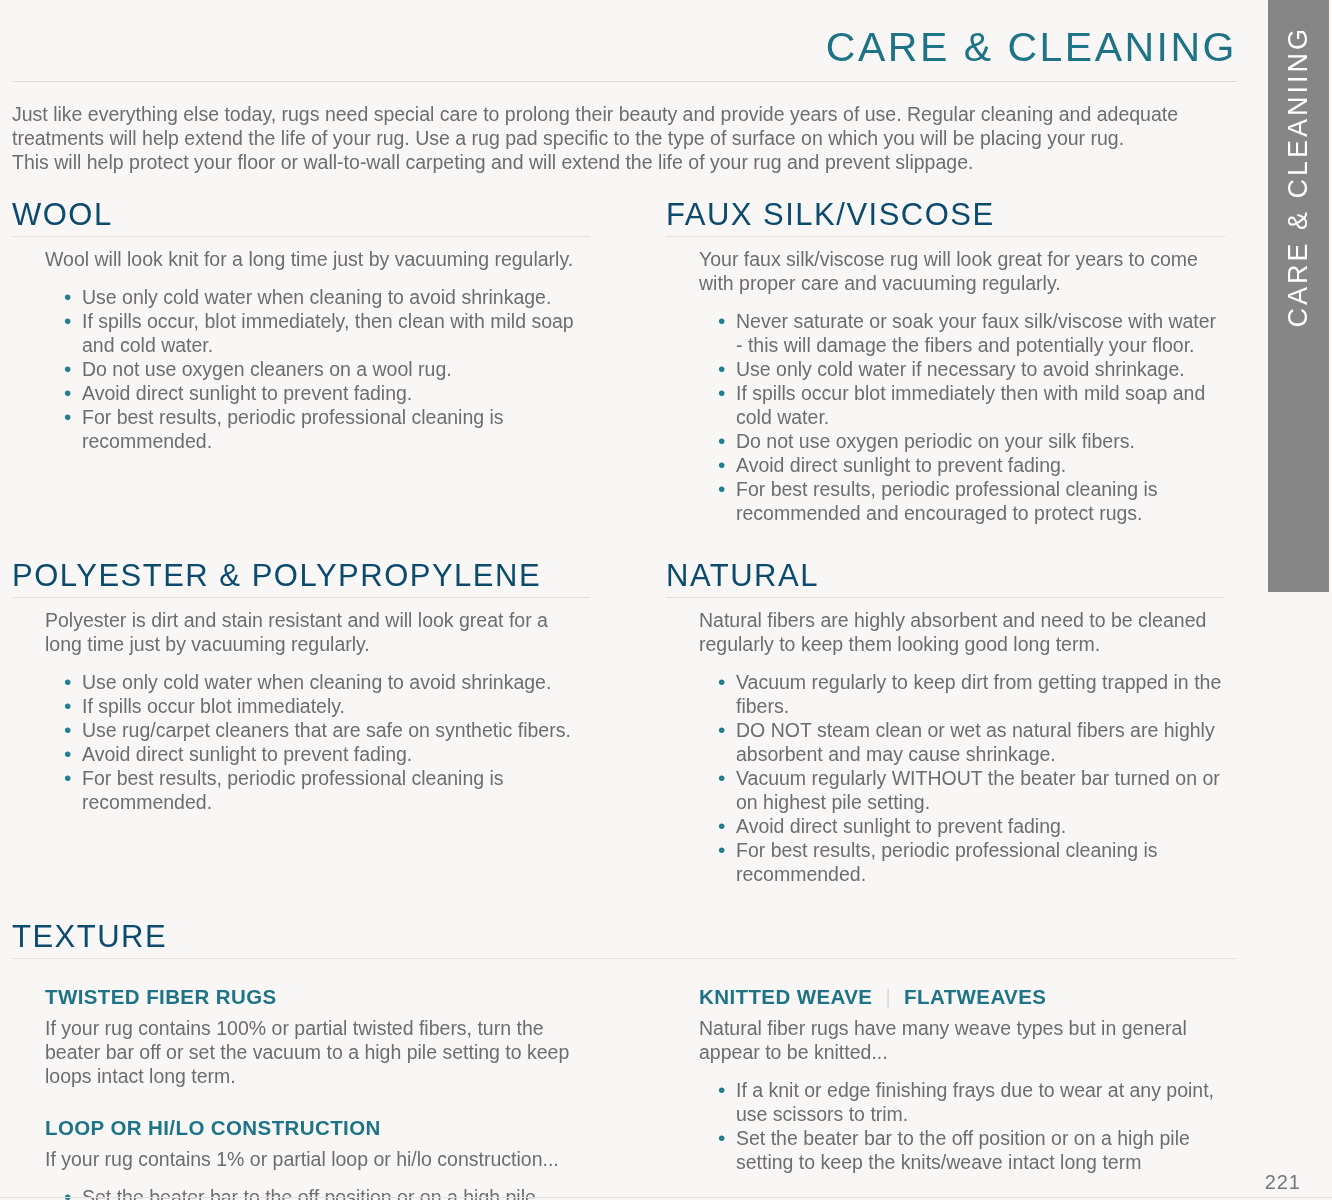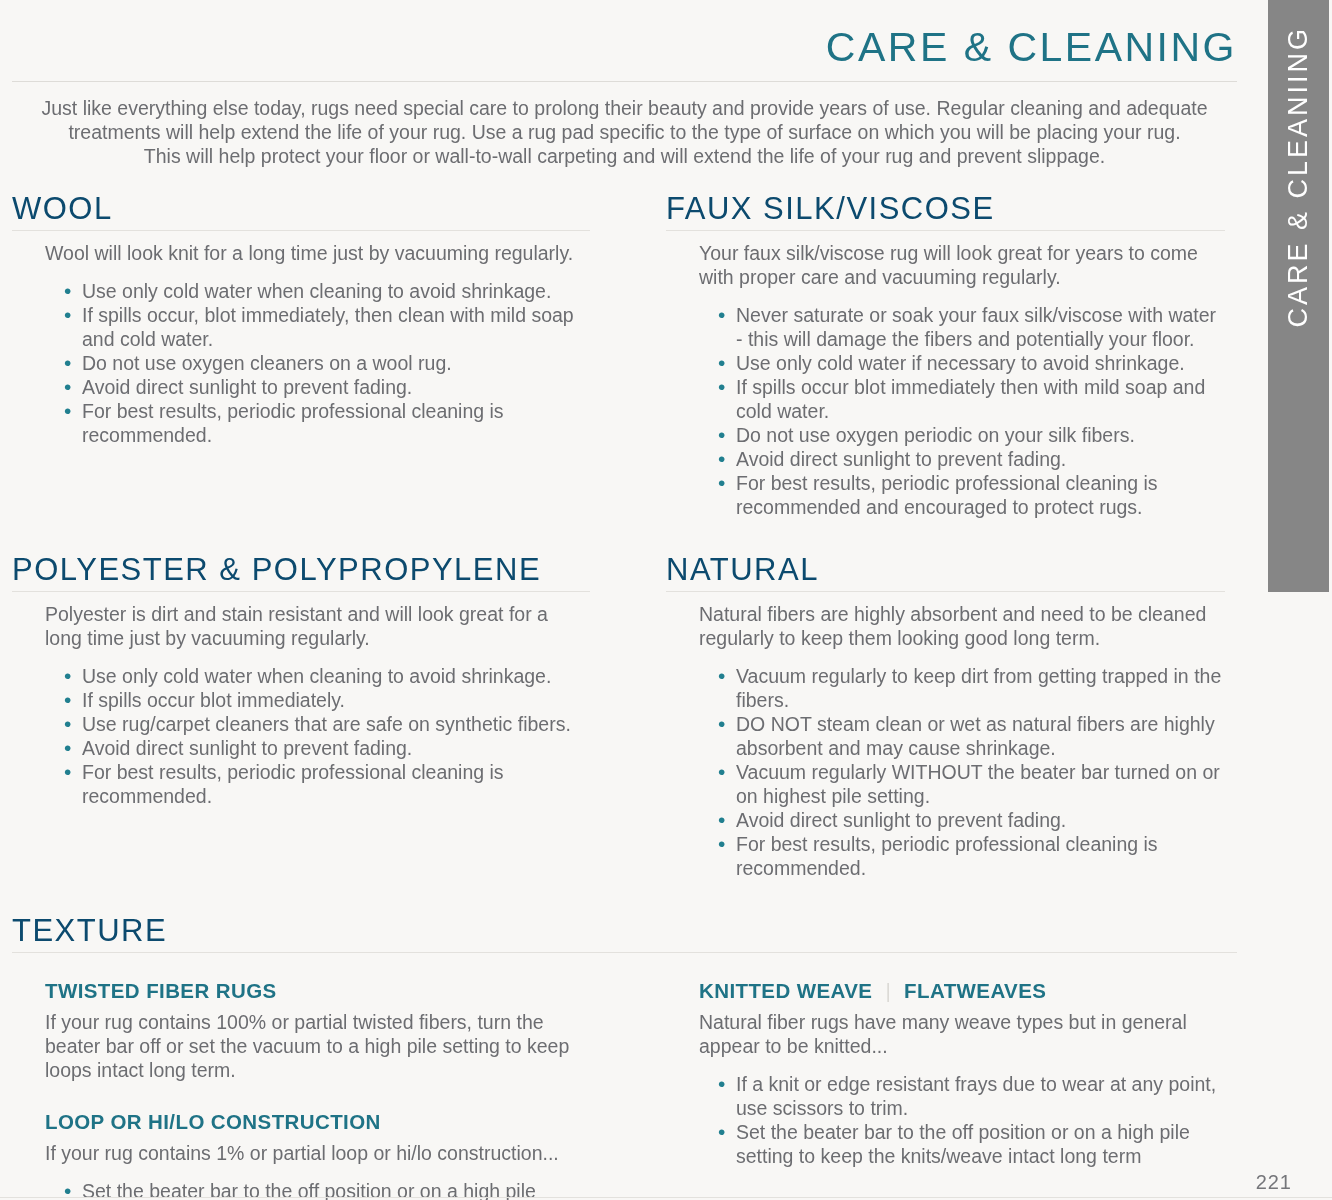--- a/index.html
+++ b/index.html
@@ -9,21 +9,21 @@
     font-family:"Liberation Sans", sans-serif;
     color:#6c6d71;
   }
   .content{position:absolute;left:12px;top:0;width:1225px;}
   h1.page-title{
     margin:26px 0 12px 0;text-align:right;
     font-size:41px;font-weight:300;letter-spacing:2.5px;
     color:#1f7386;line-height:1.05;
   }
   .rule{border:0;border-top:1px solid #dedcd8;margin:7px 0 0 0;}
-  .intro{margin-top:14px;font-size:19.5px;line-height:24px;text-align:center;}
+  .intro{margin-top:20px;font-size:19.5px;line-height:24px;text-align:left;}
   .intro div{white-space:nowrap;}
   .cols{
     display:grid;grid-template-columns:578px 559px;column-gap:76px;
     margin-top:14px;align-items:start;
   }
   section{margin-bottom:24px;}
   h2.sec-head{
     margin:10px 0 4px 0;font-size:31px;font-weight:300;letter-spacing:1.5px;
     color:#0c4a6e;line-height:1.1;
   }
@@ -54,21 +54,21 @@
     background:#868686;box-sizing:border-box;
     display:flex;justify-content:center;align-items:flex-start;
     padding-top:26px;
   }
   .tab-label{
     writing-mode:vertical-rl;transform:rotate(180deg);
     color:#ffffff;font-size:27px;font-weight:300;letter-spacing:3px;
     white-space:nowrap;
   }
   .page-number{
-    position:absolute;right:40px;bottom:6px;
+    position:absolute;right:31px;bottom:6px;
     font-size:20px;color:#75767a;letter-spacing:1px;
   }
   .bottom-rule{
     position:absolute;left:0;right:0;bottom:2px;
     border:0;border-top:1px solid #e3e1dd;margin:0;
   }
 </style>
 </head>
 <body>
 
@@ -157,21 +157,21 @@
 
         </ul>
       </div>
 
       <div class="sub">
         <h3>
           <span>KNITTED WEAVE</span><span class="head-sep">|</span><span>FLATWEAVES</span>
         </h3>
         <p>Natural fiber rugs have many weave types but in general appear to be knitted...</p>
         <ul class="bullets">
-          <li>If a knit or edge resistant frays due to wear at any point, use scissors to trim.</li>
+          <li>If a knit or edge finishing frays due to wear at any point, use scissors to trim.</li>
           <li>Set the beater bar to the off position or on a high pile setting to keep the knits/weave intact long term</li>
         </ul>
       </div>
 
     </div>
   </section>
 
 </div>
 
 <div class="tab">

